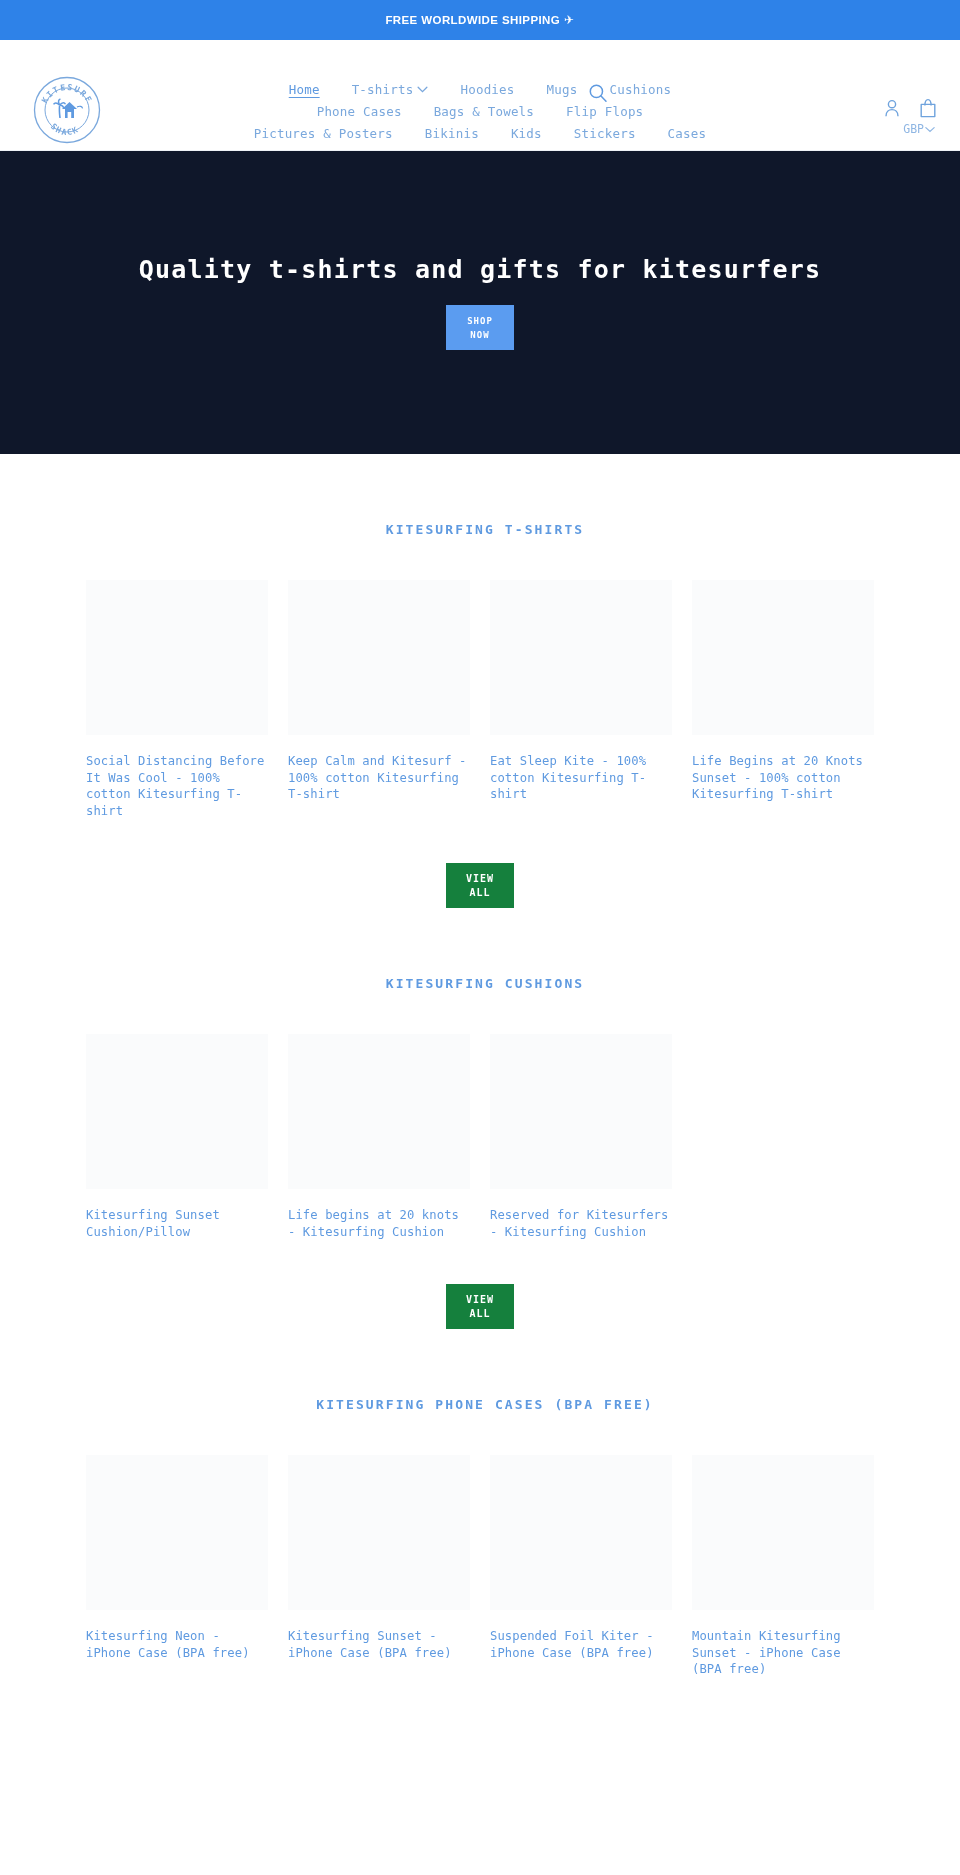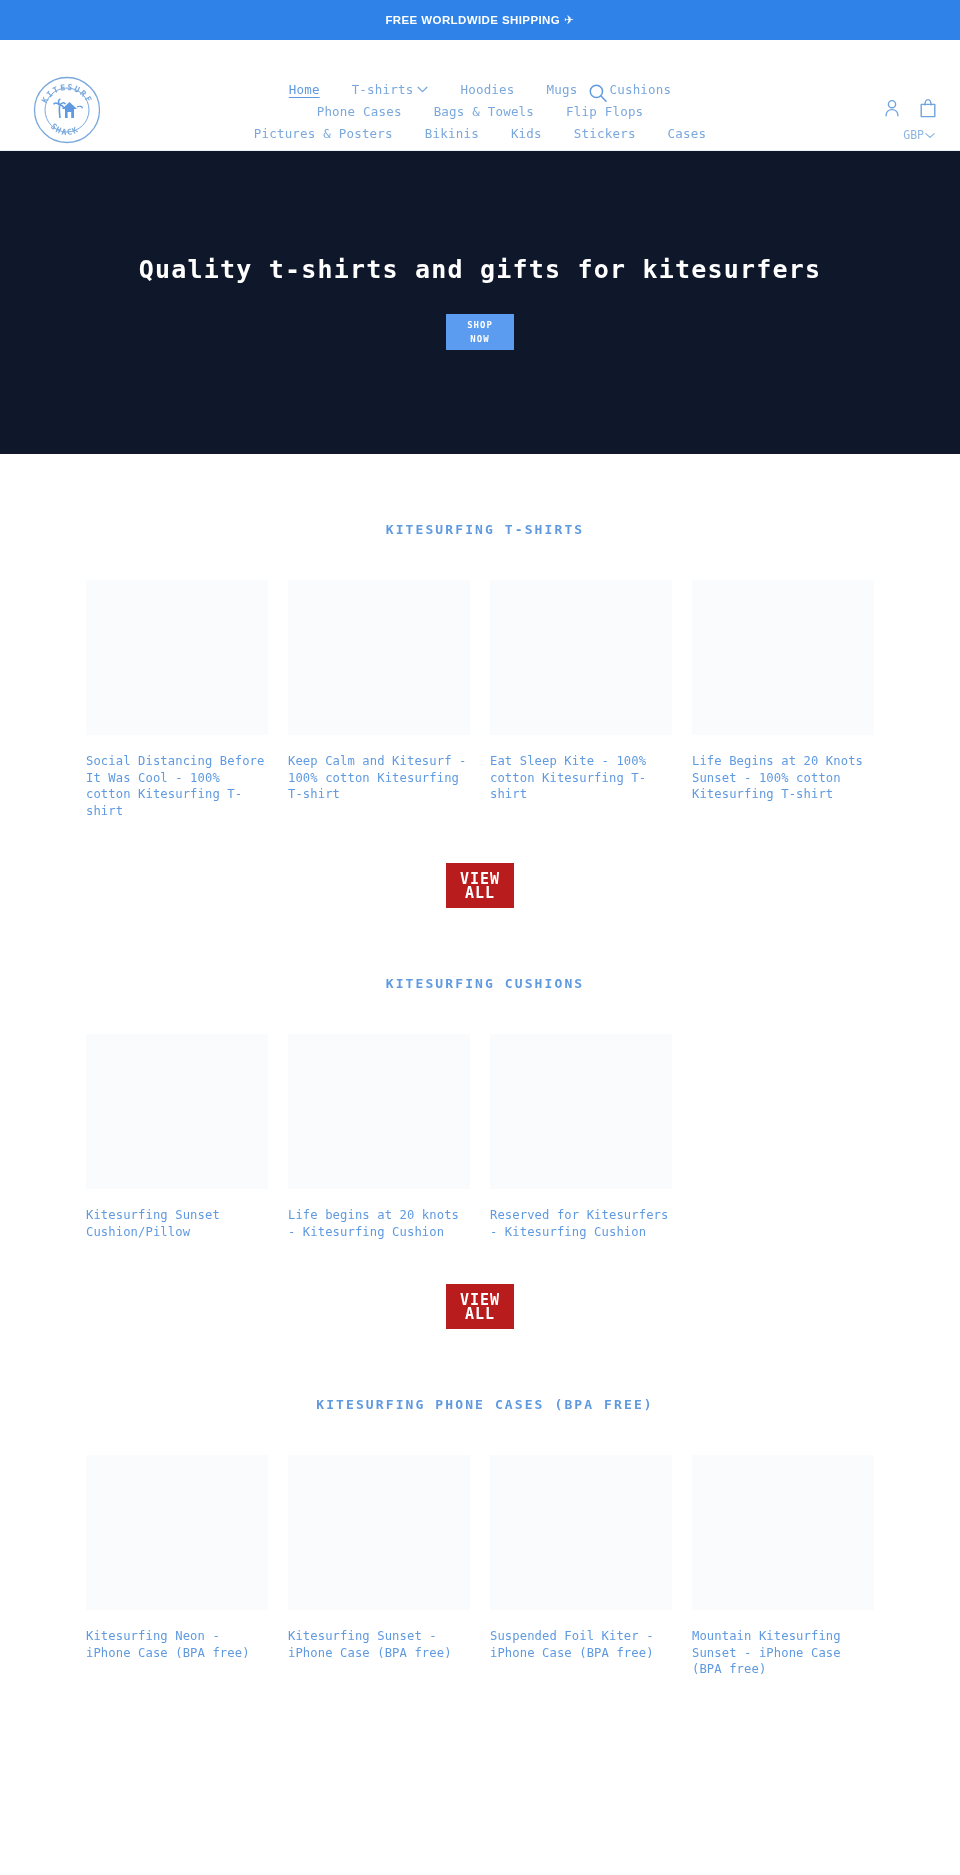--- a/index.html
+++ b/index.html
@@ -93,21 +93,21 @@
     flex-direction: column;
     align-items: flex-end;
   }
   .icon-row {
     display: flex;
     align-items: center;
     gap: 18px;
   }
   .icon-btn { width: 18px; height: 20px; cursor: pointer; }
   .currency {
-    margin-top: 10px;
+    margin-top: 4px;
     margin-right: 2px;
     display: flex;
     align-items: center;
     gap: 1px;
     color: #8fb6e3;
     font-size: 11.5px;
     cursor: pointer;
   }
 
   
@@ -120,23 +120,23 @@
   }
   .hero-title {
     margin-top: 104px;
     color: #ffffff;
     font-size: 25px;
     font-weight: 700;
     letter-spacing: 1.2px;
     text-align: center;
   }
   .hero-btn {
-    margin-top: 30px;
+    margin-top: 21px;
     width: 68px;
-    height: 36px;
+    height: 45px;
     background: #5b9cf0;
     color: #ffffff;
     border: none;
     display: flex;
     flex-direction: column;
     align-items: center;
     justify-content: center;
     line-height: 14px;
     font-size: 9px;
     font-weight: 700;
@@ -180,29 +180,29 @@
   }
 
   .view-all-wrap {
     display: flex;
     justify-content: center;
     margin-top: 44px;
   }
   .view-all-btn {
     width: 68px;
     height: 45px;
-    background: #b91c1c;
+    background: #15803d;
     color: #ffffff;
     border: none;
     display: flex;
     flex-direction: column;
     align-items: center;
     justify-content: center;
     line-height: 14px;
-    font-size: 15px;
+    font-size: 10px;
     font-weight: 700;
     letter-spacing: 1px;
     font-family: inherit;
     cursor: pointer;
   }
 </style>
 </head>
 <body>
 
 <div class="announcement">

